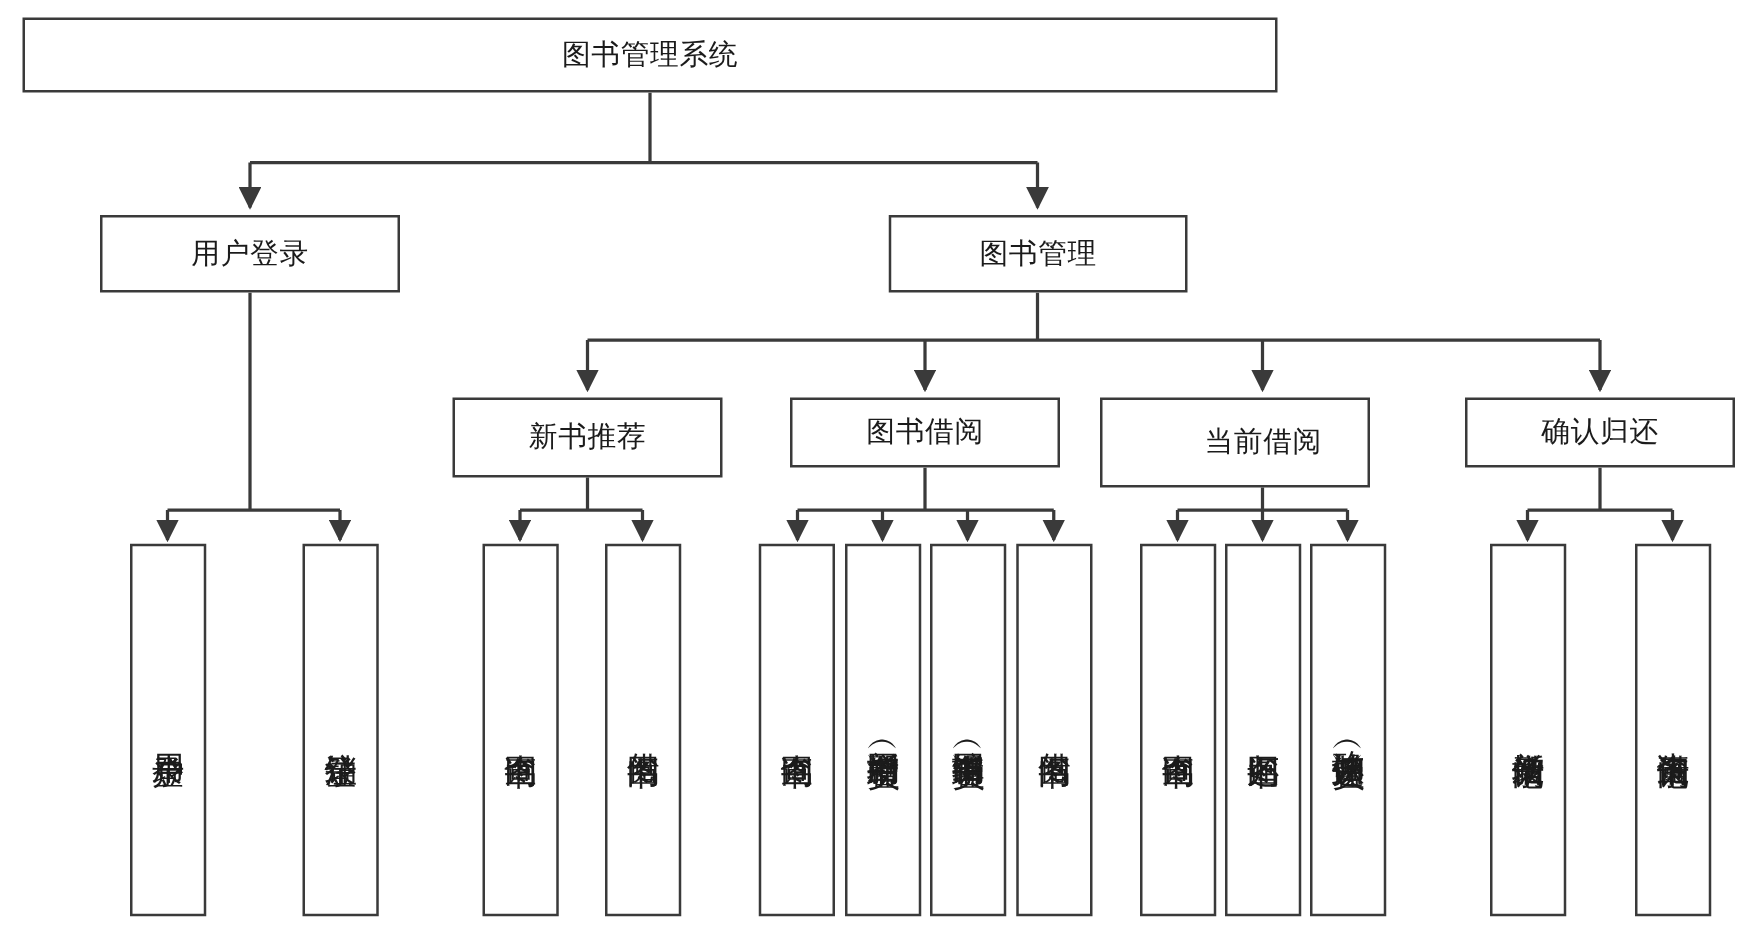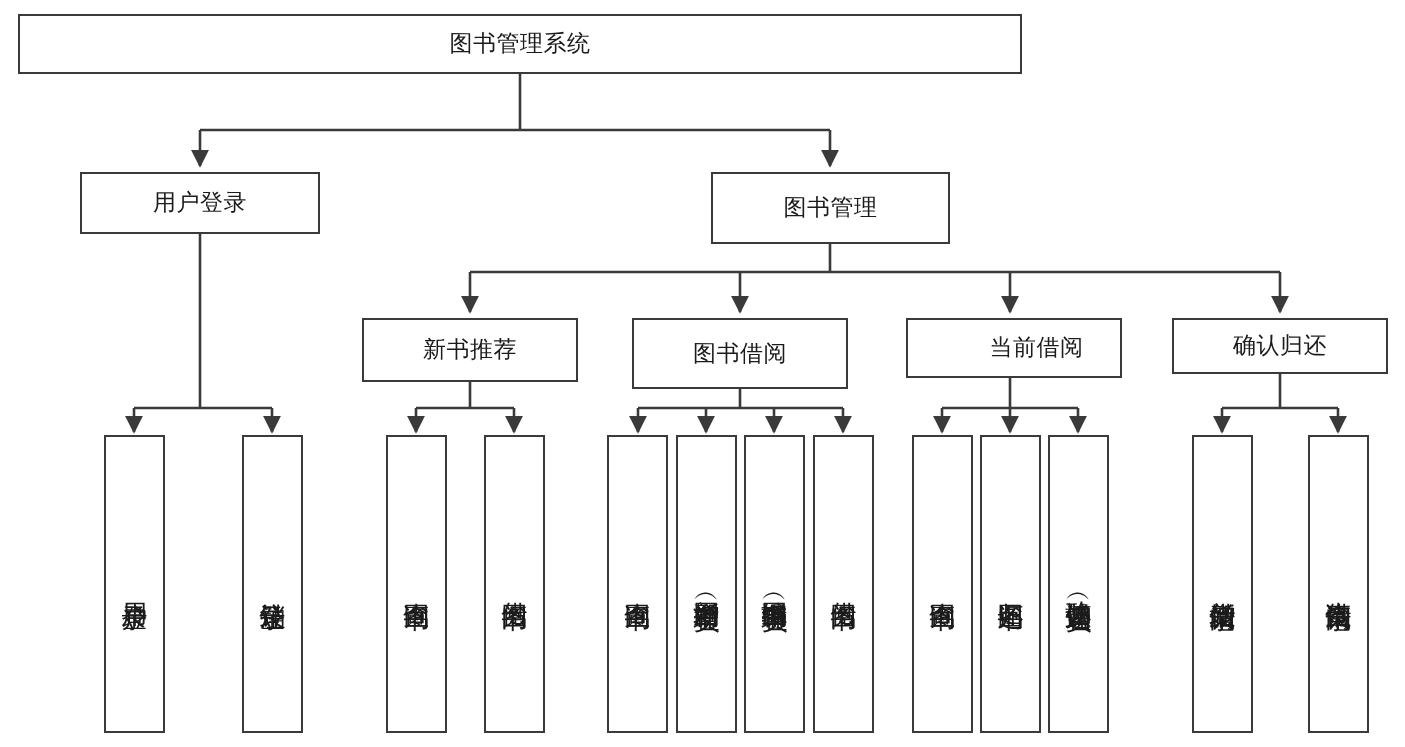--- a/index.html
+++ b/index.html
@@ -120,31 +120,31 @@
     </g>
   </svg>
 
   <div class="node horiz" style="left:18px; top:14px; width:1004px; height:60px;">
     <span class="label">图书管理系统</span>
   </div>
 
   <div class="node horiz" style="left:80px; top:172px; width:240px; height:62px;">
     <span class="label">用户登录</span>
   </div>
-  <div class="node horiz" style="left:711px; top:172px; width:239px; height:72px;">
+  <div class="node horiz" style="left:711px; top:172px; width:239px; height:62px;">
     <span class="label">图书管理</span>
   </div>
 
   <div class="node horiz" style="left:362px; top:318px; width:216px; height:64px;">
     <span class="label">新书推荐</span>
   </div>
-  <div class="node horiz" style="left:632px; top:318px; width:216px; height:71px;">
+  <div class="node horiz" style="left:632px; top:318px; width:216px; height:56px;">
     <span class="label">图书借阅</span>
   </div>
-  <div class="node horiz" style="left:906px; top:318px; width:216px; height:60px;padding-left:45px;">
+  <div class="node horiz" style="left:880px; top:318px; width:216px; height:72px;padding-left:45px;">
     <span class="label">当前借阅</span>
   </div>
   <div class="node horiz" style="left:1172px; top:318px; width:216px; height:56px;">
     <span class="label">确认归还</span>
   </div>
 
   <div class="node vert" style="left:104px; top:435px; width:61px; height:298px;">
     <span class="label">用户登录</span>
   </div>
   <div class="node vert" style="left:242px; top:435px; width:61px; height:298px;">

